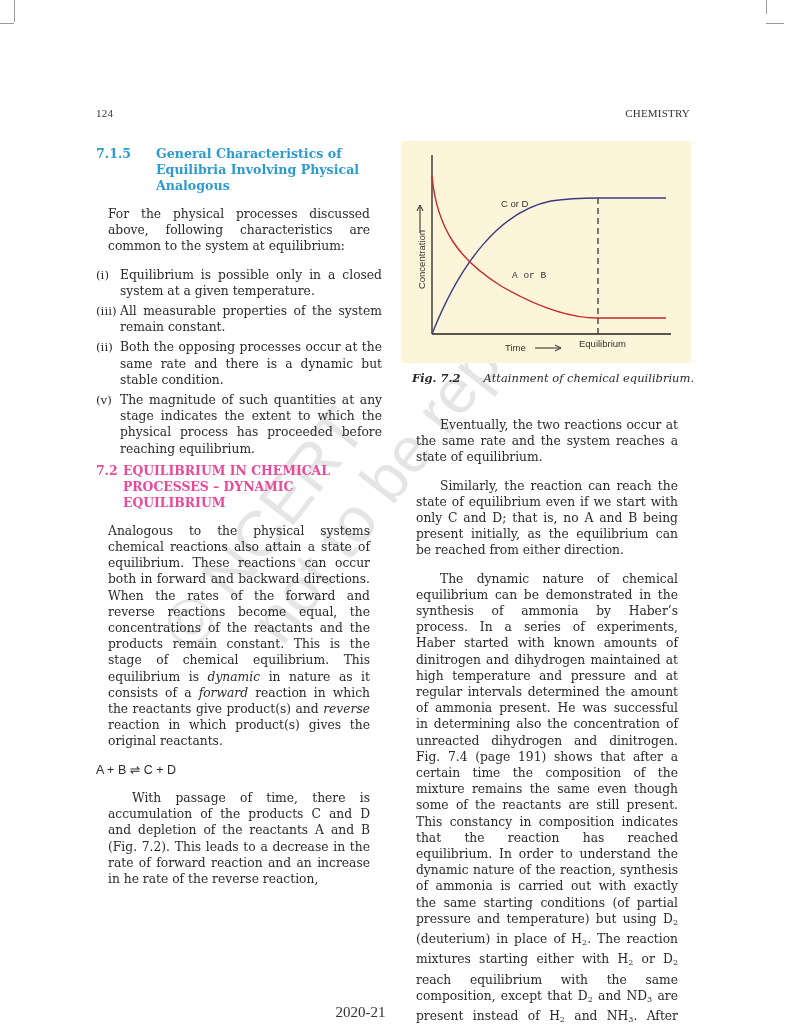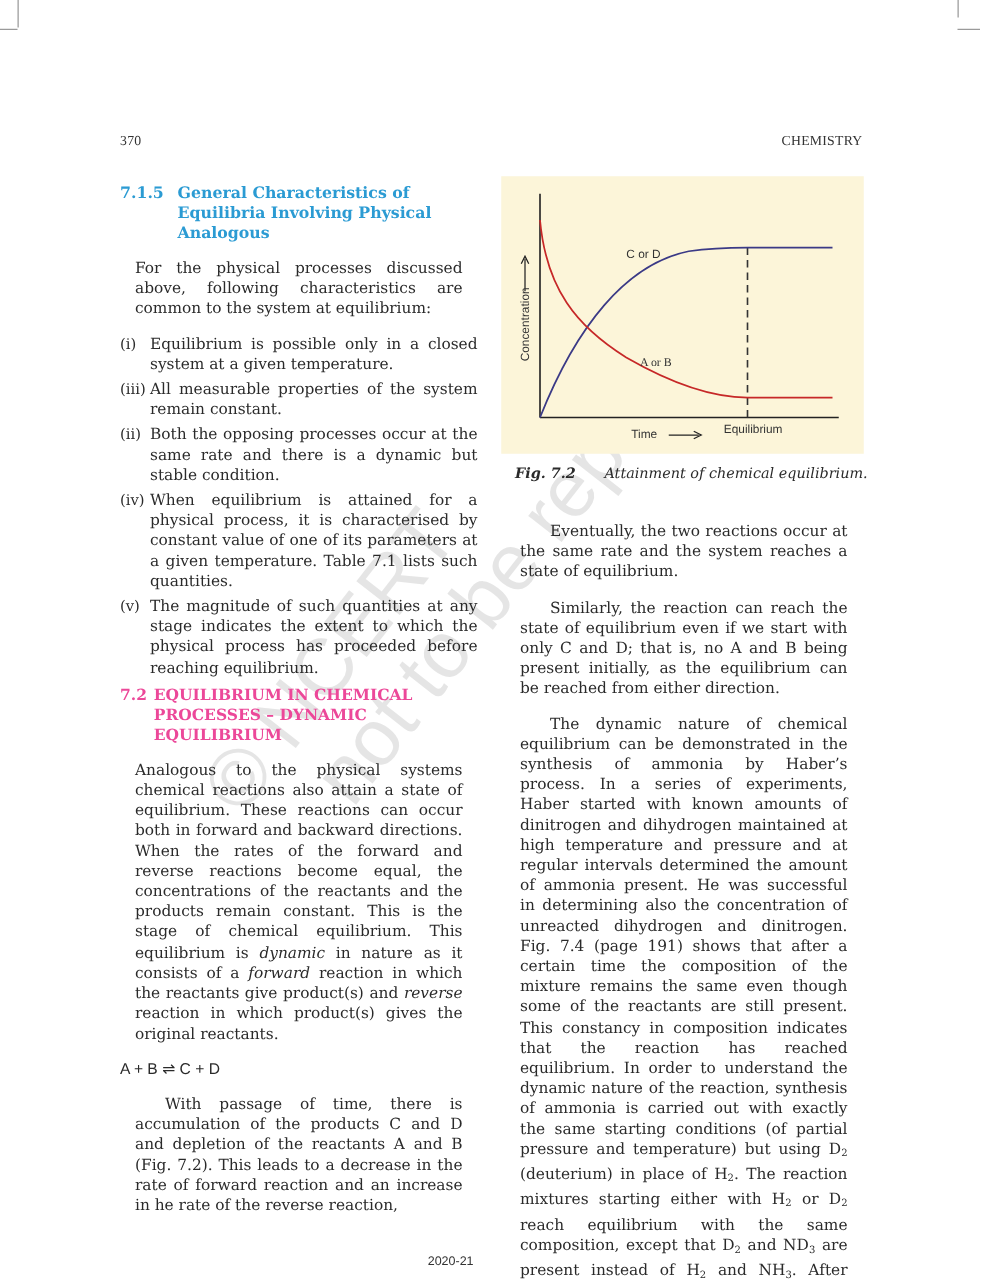--- a/index.html
+++ b/index.html
@@ -3,45 +3,45 @@
 <meta charset="utf-8">
 <style>
   html, body { margin:0; padding:0; background:#ffffff; }
   body { width:786px; height:1024px; position:relative; overflow:hidden;
          font-family:"DejaVu Serif","Liberation Serif",serif; color:#2a2a2a; }
   .crop { position:absolute; background:#9a9a9a; }
   .hdr { position:absolute; top:107px; font-size:11px; font-family:"Liberation Serif",serif; color:#333; letter-spacing:0.2px; }
   .col { position:absolute; font-size:12.3px; line-height:16.2px; }
   .col p { margin:12px; text-align:justify; }
   .indent { text-indent:24px; }
-  .h3 { color:#2b9bd3; font-weight:bold; font-size:12.6px; line-height:16px; margin:0 0 3px 0; display:flex; }
+  .h3 { color:#2b9bd3; font-weight:bold; font-size:12.6px; line-height:16px; margin:0 0 3px 0; display:flex;gap:14px; }
   .h3 .num { width:46px; flex:none; }
   .h2 { color:#ec4899; font-weight:bold; font-size:12.4px; line-height:16px; margin:6px 0 3px 0; display:flex;justify-content:space-between; }
   .h2 .num { width:27px; flex:none; }
   .li { display:flex; margin:4px 0 0 0; }
   .li .mk { width:24px; flex:none; font-size:11.8px; }
   .li .tx { flex:1; text-align:justify; }
   .eq { text-align:left; margin:2px 0 3px 0; font-family:"Liberation Sans",sans-serif; font-size:12.5px; }
   .fig { position:absolute; left:401px; top:141px; width:290px; height:222px; background:#fcf5d9; }
   .cap { position:absolute; left:412px; top:371px; font-size:11.5px; font-style:italic; }
   .cap b { font-weight:bold; margin-right:23px; }
-  .footer { position:absolute; top:1004px; left:0; width:721px; text-align:center; font-family:Liberation Sans, sans-serif; font-size:10px; color:#333; }
+  .footer { position:absolute; top:1004px; left:0; width:721px; text-align:center; font-family:Liberation Serif, serif; font-size:15px; color:#333; }
   .wm { position:absolute; left:150px; top:620px; transform:rotate(-52deg); transform-origin:left top;
         font-family:"Liberation Sans",sans-serif; color:rgba(180,180,180,0.35); font-size:64px; line-height:66px; white-space:nowrap; pointer-events:none; }
   sub { font-size:8px; vertical-align:-2px; }
 </style>
 </head>
 <body>
 
 <div class="crop" style="left:14px;top:0;width:1px;height:22px;"></div>
 <div class="crop" style="left:0;top:23px;width:14px;height:1px;"></div>
 <div class="crop" style="left:766px;top:0;width:1px;height:14px;"></div>
 <div class="crop" style="left:766px;top:23px;width:18px;height:1px;"></div>
 
-<div class="hdr" style="left:96px;">370</div>
+<div class="hdr" style="left:96px;">124</div>
 <div class="hdr" style="right:96px;margin-left:25px;">CHEMISTRY</div>
 
 <div class="wm">
   <div>© NCERT</div>
   <div style="margin-left:60px;">not to be republished</div>
 </div>
 
 <div class="col" style="left:96px; top:146px; width:286px;">
   <div class="h3">
     <span class="num">7.1.5</span>
@@ -54,24 +54,20 @@
       <span class="mk">(i)</span>
       <span class="tx">Equilibrium is possible only in a closed system at a given temperature.</span>
     </div>
     <div class="li">
       <span class="mk">(iii)</span>
       <span class="tx">All measurable properties of the system remain constant.</span>
     </div>
     <div class="li">
       <span class="mk">(ii)</span>
       <span class="tx">Both the opposing processes occur at the same rate and there is a dynamic but stable condition.</span>
-    </div>
-    <div class="li">
-      <span class="mk">(iv)</span>
-      <span class="tx">When equilibrium is attained for a physical process, it is characterised by constant value of one of its parameters at a given temperature. Table 7.1 lists such quantities.</span>
     </div>
     <div class="li">
       <span class="mk">(v)</span>
       <span class="tx">The magnitude of such quantities at any stage indicates the extent to which the physical process has proceeded before reaching equilibrium.</span>
     </div>
   </div>
 
   <div class="h2">
     <span class="num">7.2</span>
     <span>EQUILIBRIUM IN CHEMICAL PROCESSES – DYNAMIC EQUILIBRIUM</span>
@@ -99,21 +95,21 @@
     <line x1="19" y1="92" x2="19" y2="66" stroke="#222" stroke-width="1"></line>
     <path d="M16,70 L19,64 L22,70" fill="none" stroke="#222" stroke-width="1"></path>
 
     <line x1="134" y1="207" x2="158" y2="207" stroke="#222" stroke-width="1"></line>
     <path d="M154,204 L160,207 L154,210" fill="none" stroke="#222" stroke-width="1"></path>
   </svg>
   <div style="position:absolute;left:-10px;top:113px;width:60px;transform:rotate(-90deg);transform-origin:center;font-family:'Liberation Sans',sans-serif;font-size:9.5px;color:#333;text-align:center;">Concentration</div>
   <div style="position:absolute;left:104px;top:201px;font-family:'Liberation Sans',sans-serif;font-size:9.5px;color:#333;">Time</div>
   <div style="position:absolute;left:178px;top:197px;font-family:'Liberation Sans',sans-serif;font-size:9.5px;color:#333;">Equilibrium</div>
   <div style="position:absolute;left:100px;top:57px;font-family:'Liberation Sans',sans-serif;font-size:9.5px;color:#333;">C or D</div>
-  <div style="position:absolute;left:111px;top:145px;font-family:Liberation Serif, serif;font-size:9.5px;color:#333;">A or B</div>
+  <div style="position:absolute;left:111px;top:129px;font-family:Liberation Mono, monospace;font-size:9.5px;color:#333;">A or B</div>
 </div>
 <div class="cap">
   <b>Fig. 7.2</b><span>Attainment of chemical equilibrium.</span>
 </div>
 
 <div class="col" style="left:404px; top:405px; width:286px;">
   <p class="indent">Eventually, the two reactions occur at the same rate and the system reaches a state of equilibrium.</p>
   <p class="indent" style="margin-top:4px;">Similarly, the reaction can reach the state of equilibrium even if we start with only C and D; that is, no A and B being present initially, as the equilibrium can be reached from either direction.</p>
   <p class="indent" style="margin-top:4px;">
     <span>The dynamic nature of chemical equilibrium can be demonstrated in the synthesis of ammonia by Haber’s process. In a series of experiments, Haber started with known amounts of dinitrogen and dihydrogen maintained at high temperature and pressure and at regular intervals determined the amount of ammonia present. He was successful in determining also the concentration of unreacted dihydrogen and dinitrogen. Fig. 7.4 (page 191) shows that after a certain time the composition of the mixture remains the same even though some of the reactants are still present. This constancy in composition indicates that the reaction has reached equilibrium. In order to understand the dynamic nature of the reaction, synthesis of ammonia is carried out with exactly the same starting conditions (of partial pressure and temperature) but using D</span><sub>2</sub><span> (deuterium) in place of H</span><sub>2</sub><span>.  The reaction mixtures starting either with H</span><sub>2</sub><span> or D</span><sub>2</sub><span> reach equilibrium with the same composition, except that D</span><sub>2</sub><span> and ND</span><sub>3</sub><span> are present instead of H</span><sub>2</sub><span> and NH</span><sub>3</sub><span>.  After equilibrium is attained, these two mixtures</span>

